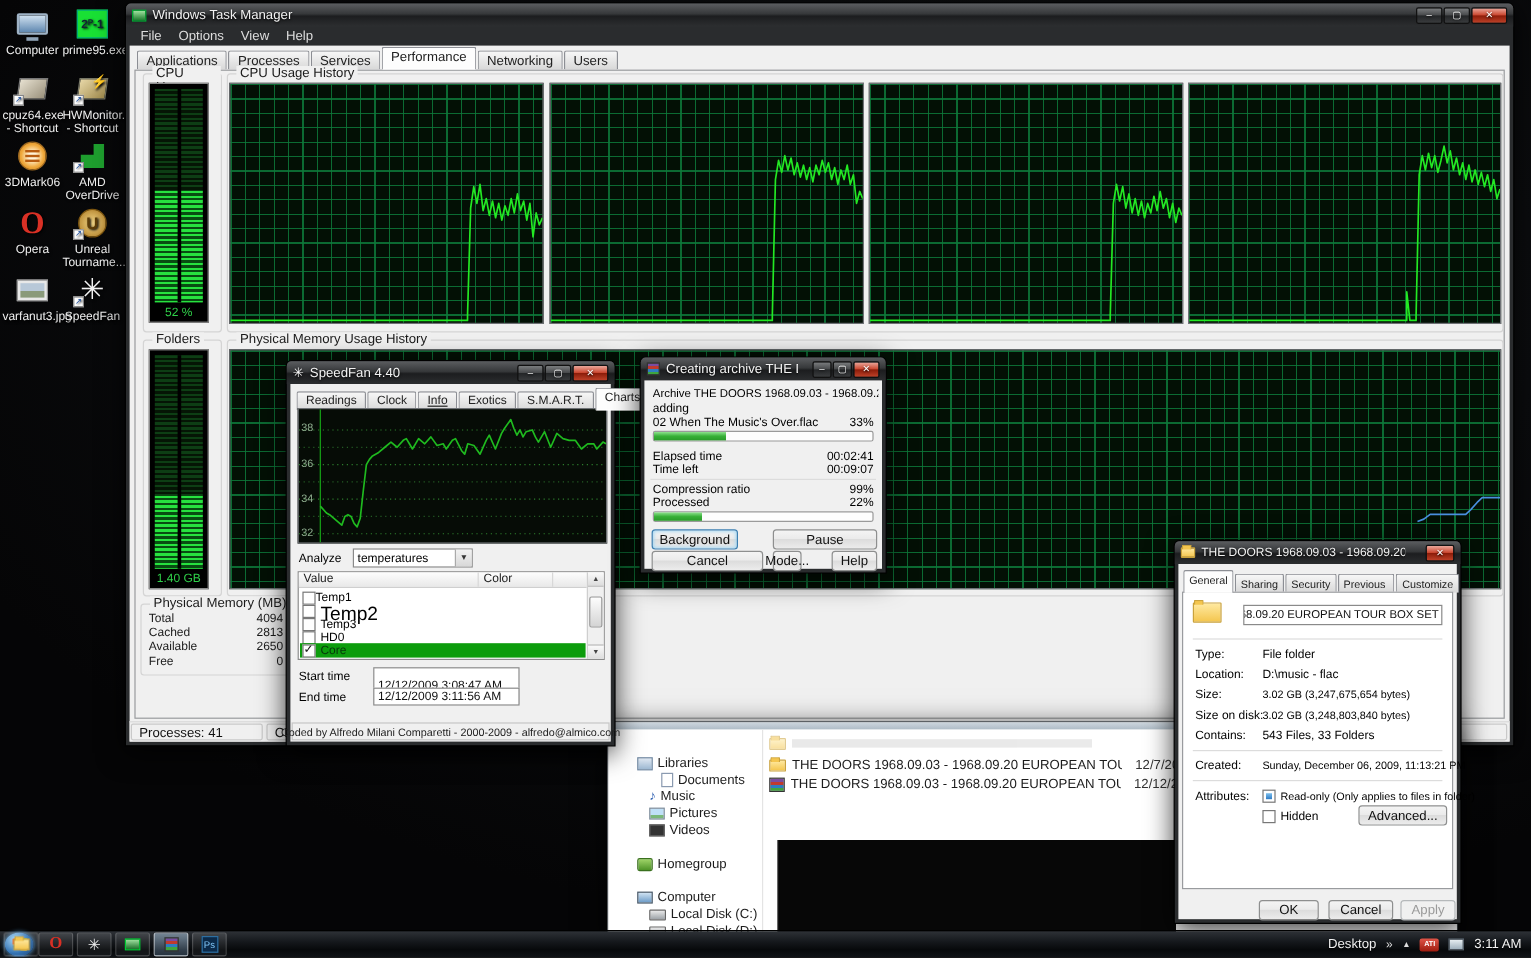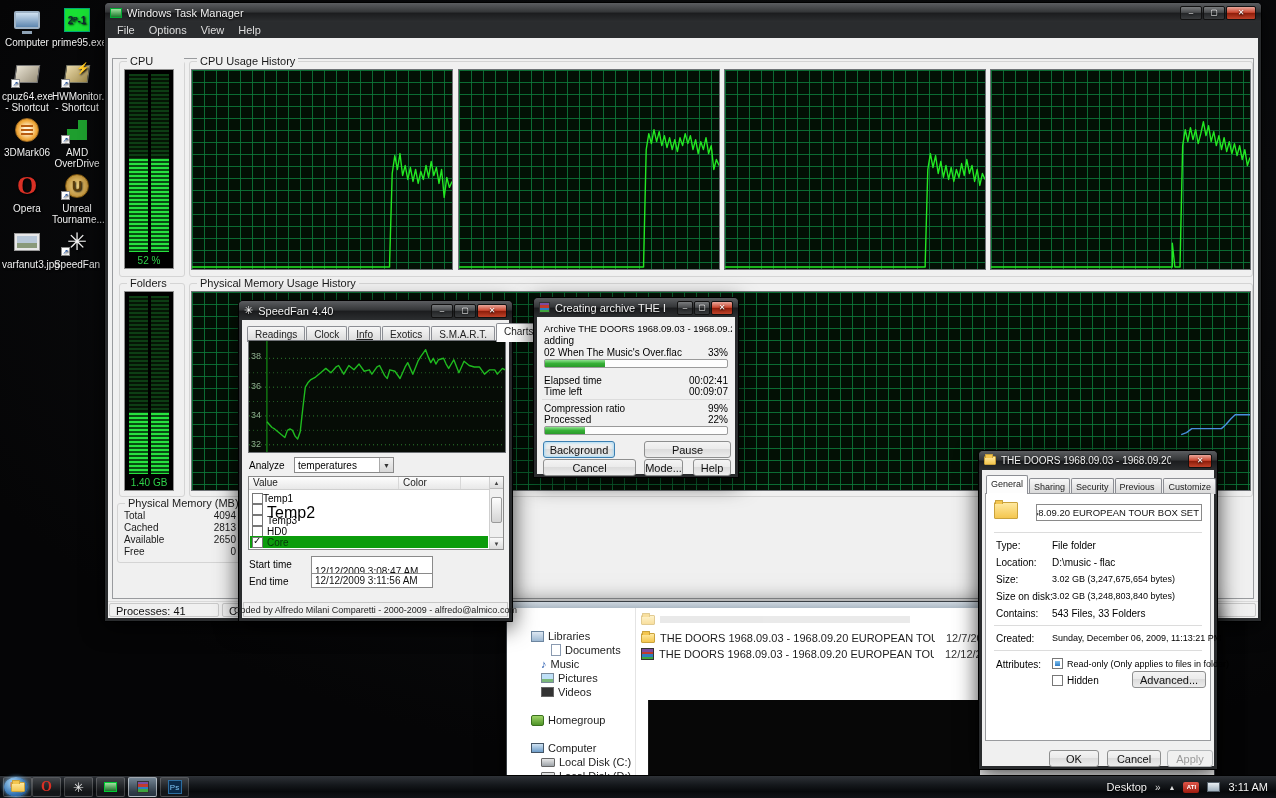--- a/index.html
+++ b/index.html
@@ -177,20 +177,28 @@
       </div>
     </div>
     <div class="abs" style="left:0;top:19px;right:0;height:16px;display:flex;align-items:center;gap:2px;padding:0 6px;color:#ddd;font-size:11px;">
       <span style="padding:0 6px;">File</span>
       <span style="padding:0 6px;">Options</span>
       <span style="padding:0 6px;">View</span>
       <span style="padding:0 6px;">Help</span>
     </div>
     <div class="body" style="left:3px;top:35px;right:3px;bottom:3px;"></div>
 
+    <div class="tabs" style="left:9px;top:36px;">
+      <div class="tab">Applications</div>
+      <div class="tab">Processes</div>
+      <div class="tab">Services</div>
+      <div class="tab active">Performance</div>
+      <div class="tab">Networking</div>
+      <div class="tab">Users</div>
+    </div>
     <div class="page" style="left:7px;top:55px;right:7px;bottom:22px;"></div>
 
     <div class="gb" style="left:14px;top:58px;width:66px;height:216px;">
       <span class="gl">CPU Usage</span>
     </div>
     <div class="gauge" style="left:19px;top:66px;width:50px;height:200px;">
       <div class="ginner">
           <div class="led-dim"></div>
           <div class="led-lit" style="height: 52%;"></div>
         </div>
@@ -444,21 +452,21 @@
     </div>
     <div class="btn focused" style="left:9px;top:143px;width:72px;height:17px;">
         <span>Background</span>
       </div>
     <div class="btn" style="left:110px;top:143px;width:87px;height:17px;">
         <span>Pause</span>
       </div>
     <div class="btn" style="left:9px;top:161px;width:93px;height:17px;">
         <span>Cancel</span>
       </div>
-    <div class="btn" style="left:110px;top:161px;width:39px;height:17px;">
+    <div class="btn" style="left:110px;top:161px;width:24px;height:17px;">
         <span>Mode...</span>
       </div>
     <div class="btn" style="left:159px;top:161px;width:38px;height:17px;">
         <span>Help</span>
       </div>
   </div>
 
   <div class="win" style="left:978px;top:450px;width:240px;height:320px;z-index:6;">
     <div class="tbar">
       <span class="folder-ic" style="width:12px;height:9px;"></span>

